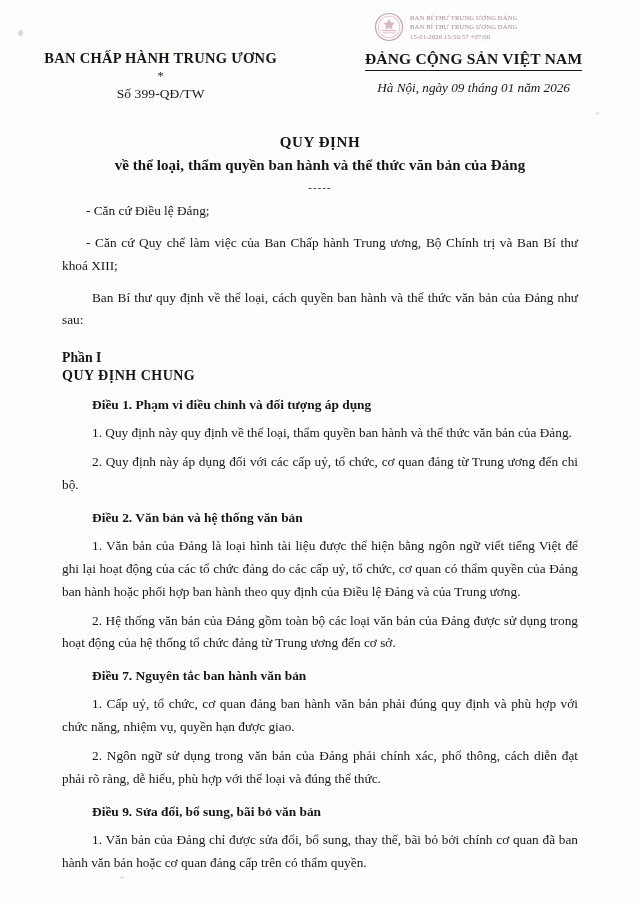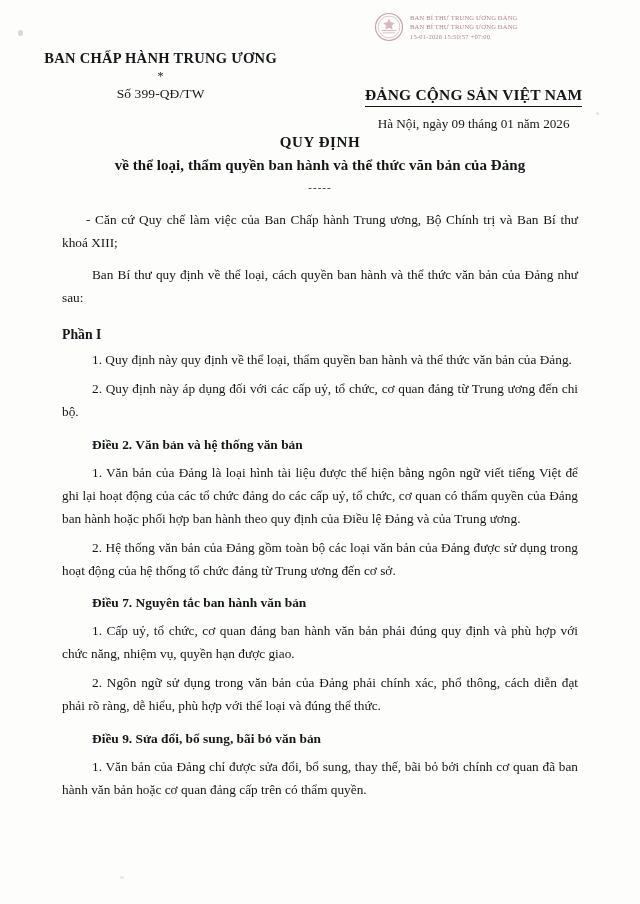--- a/index.html
+++ b/index.html
@@ -68,21 +68,20 @@
   .hdr-left {
     width: 48%;
     text-align: center;
     padding-left: 14px;
     box-sizing: border-box;
   }
   .hdr-right {
     width: 52%;
     text-align: center;
     box-sizing: border-box;
-    margin-top: 36px;
   }
   .org-name {
     font-size: 14.5px;
     font-weight: bold;
     letter-spacing: .3px;
     white-space: nowrap;
   }
   .org-star {
     font-size: 12px;
     line-height: 1.1;
@@ -98,20 +97,21 @@
     font-size: 15.5px;
     font-weight: bold;
     letter-spacing: .2px;
     white-space: nowrap;
     display: inline-block;
     border-bottom: 1.1px solid #14161a;
     padding-bottom: 2px;
   }
   .place-date {
     font-size: 13.2px;
+    font-style: italic;
     margin-top: 9px;
     white-space: nowrap;
   }
 
   
   .titleblock {
     position: absolute;
     top: 134px;
     left: 0;
     width: 100%;
@@ -212,28 +212,31 @@
   </div>
 
   <div class="titleblock">
     <div class="doc-title">QUY ĐỊNH</div>
     <div class="doc-subtitle">về thể loại, thẩm quyền ban hành và thể thức văn bản của Đảng</div>
     <div class="rule-dashes">-----</div>
   </div>
 
   <div class="body">
 
+    <p class="para dash">- Căn cứ Điều lệ Đảng;</p>
     <p class="para dash gap">- Căn cứ Quy chế làm việc của Ban Chấp hành Trung ương, Bộ Chính trị và Ban Bí thư khoá XIII;</p>
 
     <p class="para gap">Ban Bí thư quy định về thể loại, cách quyền ban hành và thể thức văn bản của Đảng như sau:</p>
 
     <div class="part">
       <div class="part-num">Phần I</div>
-    </div>
-
+      <div class="part-name">QUY ĐỊNH CHUNG</div>
+    </div>
+
+    <p class="heading">Điều 1. Phạm vi điều chỉnh và đối tượng áp dụng</p>
     <p class="para gap-sm">1. Quy định này quy định về thể loại, thẩm quyền ban hành và thể thức văn bản của Đảng.</p>
     <p class="para gap-sm">2. Quy định này áp dụng đối với các cấp uỷ, tổ chức, cơ quan đảng từ Trung ương đến chi bộ.</p>
 
     <p class="heading">Điều 2. Văn bản và hệ thống văn bản</p>
     <p class="para gap-sm">1. Văn bản của Đảng là loại hình tài liệu được thể hiện bằng ngôn ngữ viết tiếng Việt để ghi lại hoạt động của các tổ chức đảng do các cấp uỷ, tổ chức, cơ quan có thẩm quyền của Đảng ban hành hoặc phối hợp ban hành theo quy định của Điều lệ Đảng và của Trung ương.</p>
     <p class="para gap-sm">2. Hệ thống văn bản của Đảng gồm toàn bộ các loại văn bản của Đảng được sử dụng trong hoạt động của hệ thống tổ chức đảng từ Trung ương đến cơ sở.</p>
 
     <p class="heading">Điều 7. Nguyên tắc ban hành văn bản</p>
     <p class="para gap-sm">1. Cấp uỷ, tổ chức, cơ quan đảng ban hành văn bản phải đúng quy định và phù hợp với chức năng, nhiệm vụ, quyền hạn được giao.</p>
     <p class="para gap-sm">2. Ngôn ngữ sử dụng trong văn bản của Đảng phải chính xác, phổ thông, cách diễn đạt phải rõ ràng, dễ hiểu, phù hợp với thể loại và đúng thể thức.</p>

